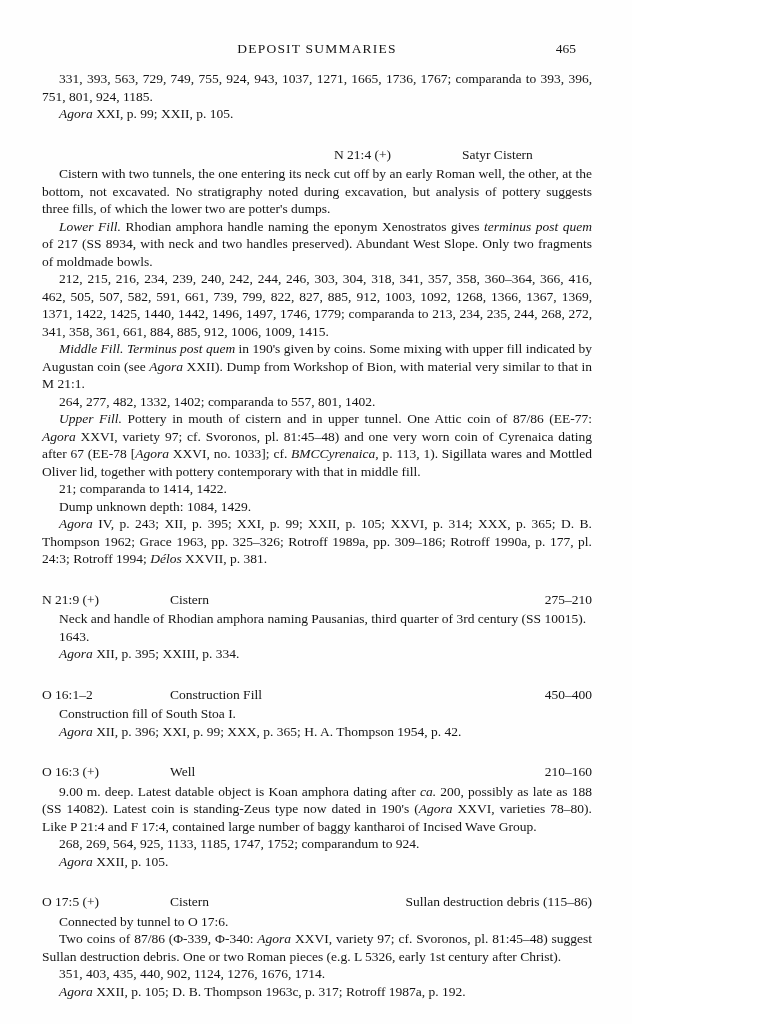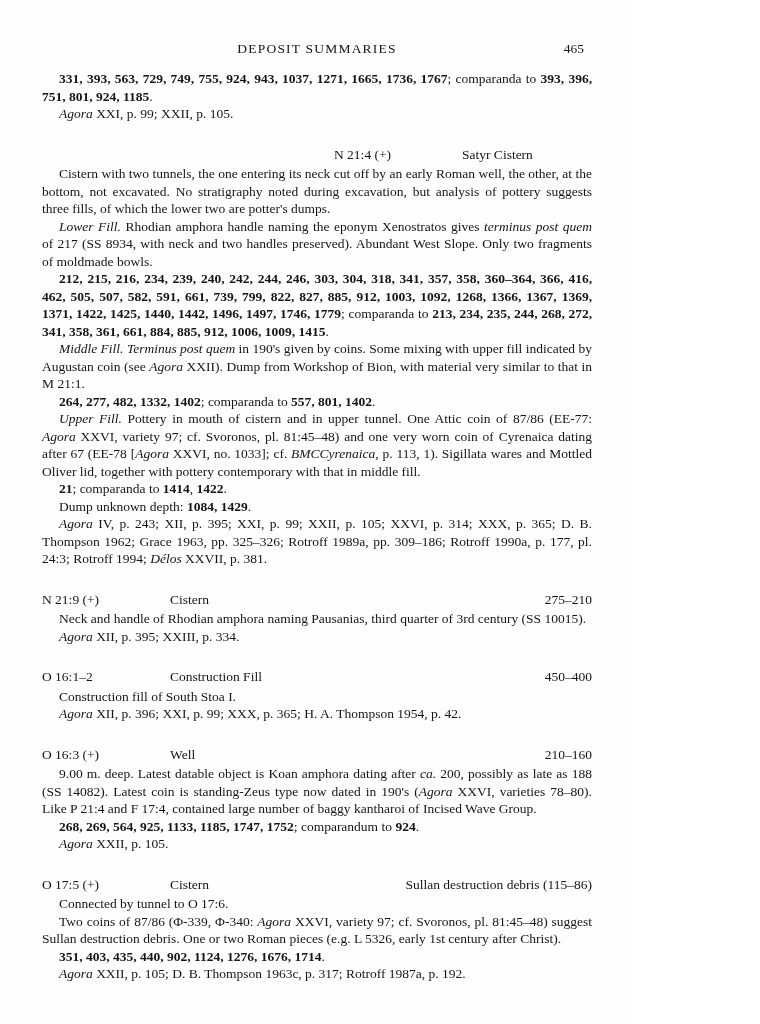--- a/index.html
+++ b/index.html
@@ -23,36 +23,36 @@
   }
   .running-head {
     display: inline;
     margin: 0;
     font-size: 13.5px;
     font-weight: 400;
     letter-spacing: 1.2px;
   }
   .page-number {
     position: absolute;
-    right: 8px;
+    right: 16px;
     top: 0;
   }
   .section { margin-top: 23px; }
   .heading { display: flex; align-items: flex-start; margin-bottom: 2px; justify-content: flex-end; }
   .col-id   { flex: 0 0 116px; }
   .col-name { flex: 0 0 130px; margin-left: 12px; }
   .col-fills { flex: 1 1 auto; }
   .fill-row { display: flex; justify-content: space-between; }
   .col-date { flex: 1 1 auto; text-align: right; }
   .para {
     margin: 0;
     text-indent: 17px;
     text-align: justify;
   }
-  .para b { font-weight: 700; }
+  .para b { font-weight: 400; }
   .para i { }
 </style>
 </head>
 <body>
 
 <div class="page">
 
   <header class="page-header">
     <h1 class="running-head">DEPOSIT SUMMARIES</h1>
     <span class="page-number">465</span>
@@ -79,20 +79,21 @@
     <p class="para"><i>Agora</i><span> IV, p. 243; XII, p. 395; XXI, p. 99; XXII, p. 105; XXVI, p. 314; XXX, p. 365; D. B. Thompson 1962; Grace 1963, pp. 325–326; Rotroff 1989a, pp. 309–186; Rotroff 1990a, p. 177, pl. 24:3; Rotroff 1994; </span><i>Délos</i><span> XXVII, p. 381.</span></p>
   </section>
 
   <section class="section">
     <div class="heading">
       <span class="col-id">N 21:9 (+)</span>
       <span class="col-name">Cistern</span>
       <span class="col-date">275–210</span>
     </div>
     <p class="para"><span>Neck and handle of Rhodian amphora naming Pausanias, third quarter of 3rd century (SS 10015).</span></p>
+    <p class="para"><b>1643</b><span>.</span></p>
     <p class="para"><i>Agora</i><span> XII, p. 395; XXIII, p. 334.</span></p>
   </section>
 
   <section class="section">
     <div class="heading">
       <span class="col-id">O 16:1–2</span>
       <span class="col-name">Construction Fill</span>
       <span class="col-date">450–400</span>
     </div>
     <p class="para"><span>Construction fill of South Stoa I.</span></p>

